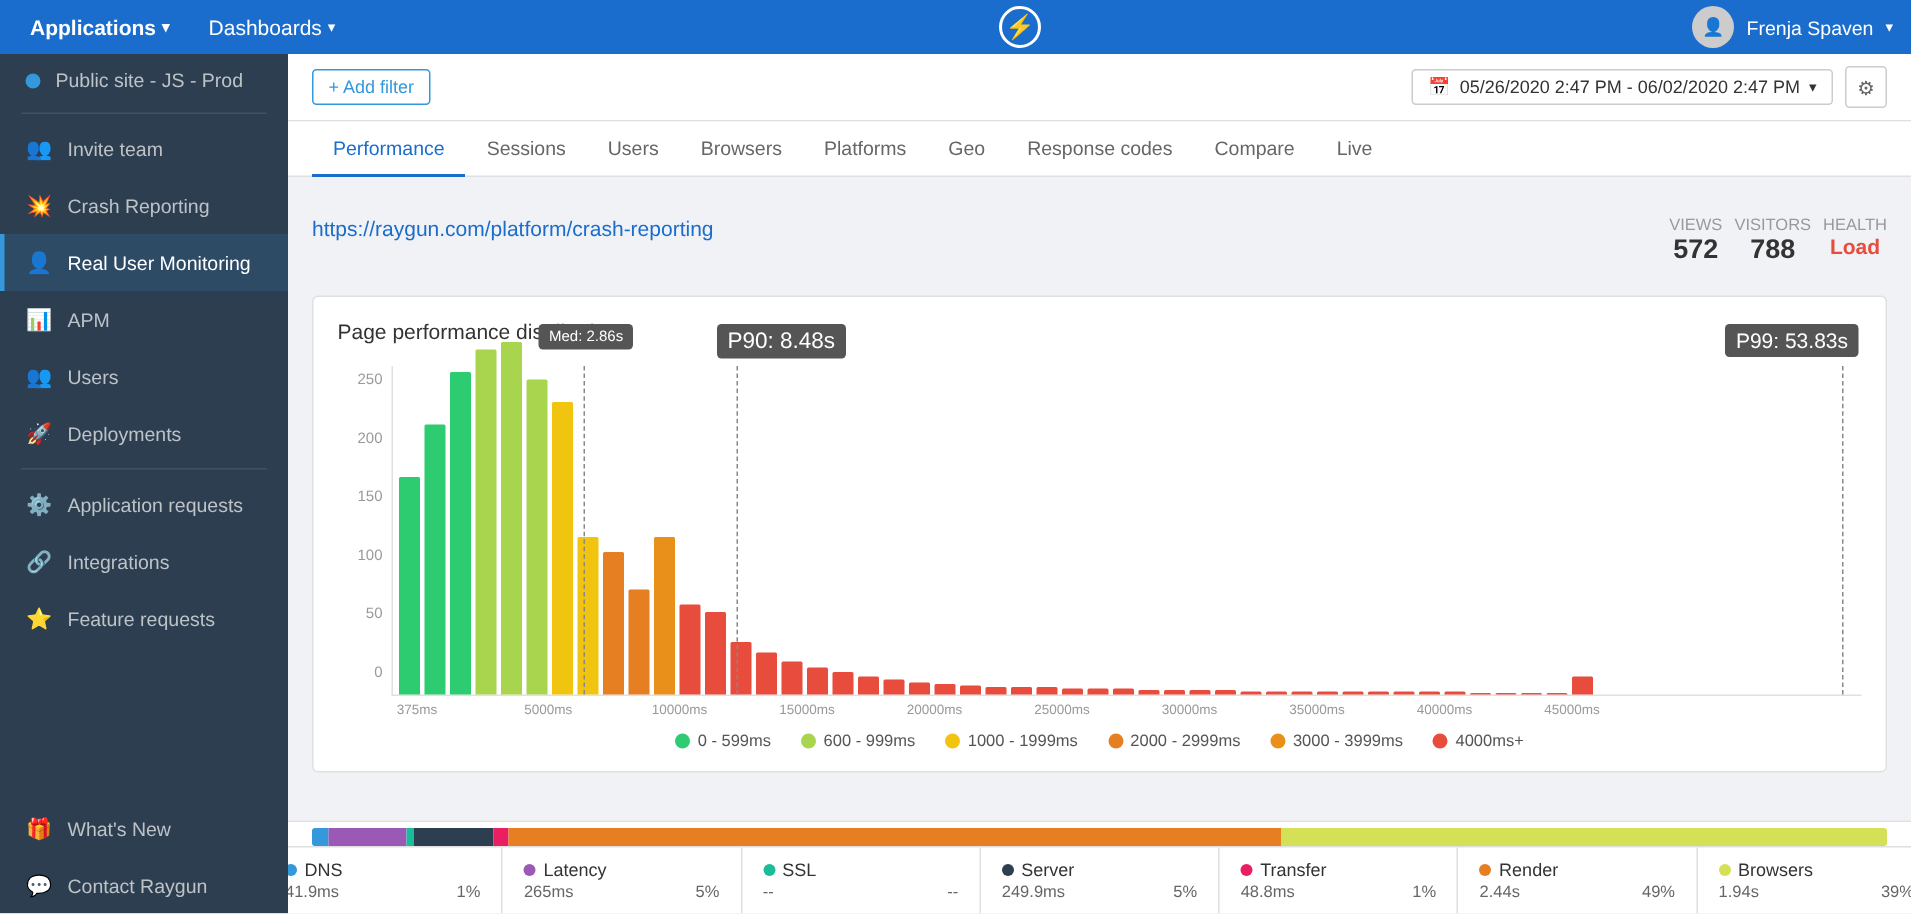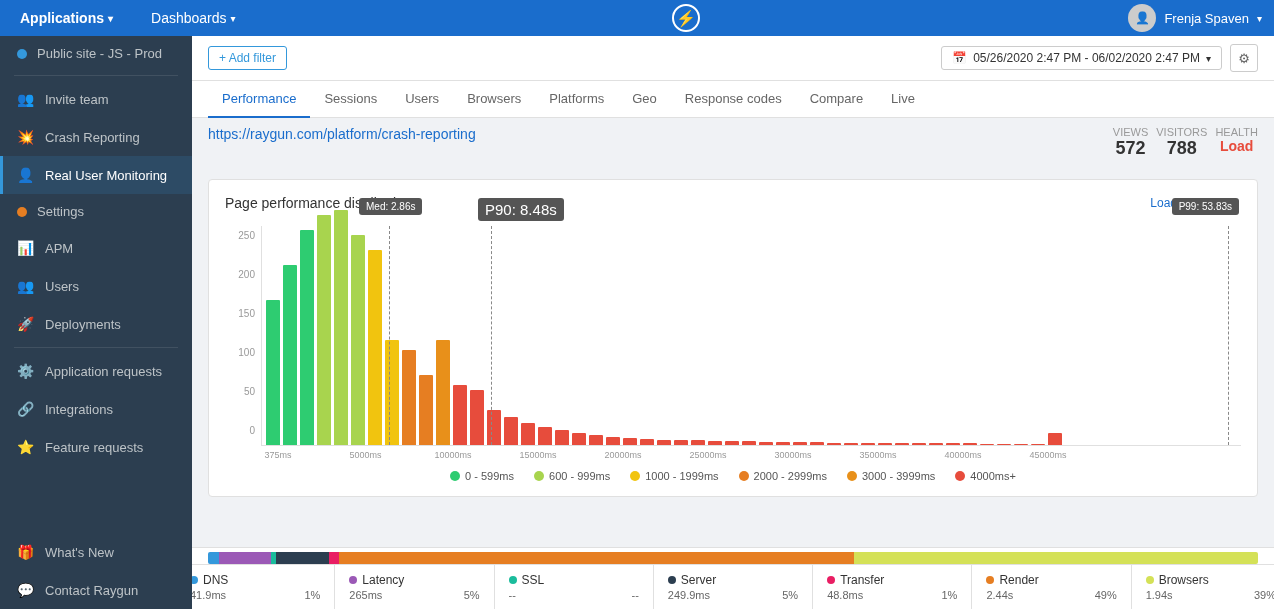--- a/index.html
+++ b/index.html
@@ -7,21 +7,21 @@
 
     
     .top-nav {
       background: #1a6dcc;
       height: 36px;
       display: flex;
       align-items: center;
       padding: 0 12px;
       flex-shrink: 0;
     }
-    .top-nav-left { display: flex; align-items: center; gap: 22px; }
+    .top-nav-left { display: flex; align-items: center; gap: 10px; }
     .top-nav-app-btn {
       color: #fff;
       font-size: 14px;
       font-weight: 600;
       display: flex;
       align-items: center;
       gap: 4px;
       cursor: pointer;
       padding: 4px 8px;
       border-radius: 3px;
@@ -198,21 +198,21 @@
       cursor: pointer;
       border-bottom: 2px solid transparent;
       margin-bottom: -1px;
     }
     .tab-item.active { color: #1a6dcc; border-bottom: 2px solid #1a6dcc; font-weight: 500; }
 
     
     .page-content {
       flex: 1;
       overflow-y: auto;
-      padding: 0 16px;
+      padding: 18px 16px;
     }
 
     
     .url-header {
       display: flex;
       align-items: flex-start;
       justify-content: space-between;
       margin-bottom: 12px;
       padding: 8px 0;
     }
@@ -390,24 +390,20 @@
       <div class="sidebar-icon">👥</div>
       <span>Invite team</span>
     </div>
     <div class="sidebar-item">
       <div class="sidebar-icon">💥</div>
       <span>Crash Reporting</span>
     </div>
     <div class="sidebar-item active">
       <div class="sidebar-icon">👤</div>
       <span>Real User Monitoring</span>
-    </div>
-    <div class="sidebar-item">
-      <div class="sidebar-dot-orange"></div>
-      <span>Settings</span>
     </div>
     <div class="sidebar-item">
       <div class="sidebar-icon">📊</div>
       <span>APM</span>
     </div>
     <div class="sidebar-item">
       <div class="sidebar-icon">👥</div>
       <span>Users</span>
     </div>
     <div class="sidebar-item">
@@ -577,21 +573,21 @@
                   <div style="width: 14px; height: 1px; background: rgb(231, 76, 60); flex-shrink: 0; border-radius: 1px 1px 0px 0px; margin: 0px 1.5px; position: relative;"></div>
                   <div style="width: 14px; height: 1px; background: rgb(231, 76, 60); flex-shrink: 0; border-radius: 1px 1px 0px 0px; margin: 0px 1.5px; position: relative;"></div>
                   <div style="width: 14px; height: 1px; background: rgb(231, 76, 60); flex-shrink: 0; border-radius: 1px 1px 0px 0px; margin: 0px 1.5px; position: relative;"></div>
                   <div style="width: 14px; height: 1px; background: rgb(231, 76, 60); flex-shrink: 0; border-radius: 1px 1px 0px 0px; margin: 0px 1.5px; position: relative;"></div>
                   <div style="width: 14px; height: 12px; background: rgb(231, 76, 60); flex-shrink: 0; border-radius: 1px 1px 0px 0px; margin: 0px 1.5px; position: relative;"></div>
                   <div style="position: absolute; left: 127px; top: 0px; bottom: 0px; border-left: 1px dashed rgb(136, 136, 136); pointer-events: none; z-index: 2;"></div>
                   <div style="position: absolute; left: 97px; top: -28px; background: rgb(85, 85, 85); color: rgb(255, 255, 255); font-size: 10px; padding: 3px 7px; border-radius: 3px; white-space: nowrap; z-index: 3;">Med: 2.86s</div>
                   <div style="position: absolute; left: 229px; top: 0px; bottom: 0px; border-left: 1px dashed rgb(136, 136, 136); pointer-events: none; z-index: 2;"></div>
                   <div style="position: absolute; left: 216px; top: -28px; background: rgb(85, 85, 85); color: rgb(255, 255, 255); font-size: 15px; padding: 3px 7px; border-radius: 3px; white-space: nowrap; z-index: 3;">P90: 8.48s</div>
                   <div style="position: absolute; right: 12px; top: 0px; bottom: 0px; border-left: 1px dashed rgb(136, 136, 136); pointer-events: none; z-index: 2;"></div>
-                  <div style="position: absolute; right: 2px; top: -28px; background: rgb(85, 85, 85); color: rgb(255, 255, 255); font-size: 10px; padding: 3px 7px; border-radius: 3px; white-space: nowrap; z-index: 3;">P99: 53.83s</div>
+                  <div style="position: absolute; right: 2px; top: -28px; background: rgb(85, 85, 85); color: rgb(255, 255, 255); font-size: 14px; padding: 3px 7px; border-radius: 3px; white-space: nowrap; z-index: 3;">P99: 53.83s</div>
                 </div>
 
               <div id="x-labels" style="display:flex; padding:4px 2px 0; font-size:9px; color:#999;">
               <span style="width: 14px; font-size: 9px; color: rgb(153, 153, 153); text-align: center; margin: 0px 1.5px; flex-shrink: 0; overflow: visible; white-space: nowrap;">375ms</span>
                   <span style="width: 14px; font-size: 9px; color: rgb(153, 153, 153); text-align: center; margin: 0px 1.5px; flex-shrink: 0; overflow: visible; white-space: nowrap;"></span>
                   <span style="width: 14px; font-size: 9px; color: rgb(153, 153, 153); text-align: center; margin: 0px 1.5px; flex-shrink: 0; overflow: visible; white-space: nowrap;"></span>
                   <span style="width: 14px; font-size: 9px; color: rgb(153, 153, 153); text-align: center; margin: 0px 1.5px; flex-shrink: 0; overflow: visible; white-space: nowrap;"></span>
                   <span style="width: 14px; font-size: 9px; color: rgb(153, 153, 153); text-align: center; margin: 0px 1.5px; flex-shrink: 0; overflow: visible; white-space: nowrap;"></span>
                   <span style="width: 14px; font-size: 9px; color: rgb(153, 153, 153); text-align: center; margin: 0px 1.5px; flex-shrink: 0; overflow: visible; white-space: nowrap;">5000ms</span>
                   <span style="width: 14px; font-size: 9px; color: rgb(153, 153, 153); text-align: center; margin: 0px 1.5px; flex-shrink: 0; overflow: visible; white-space: nowrap;"></span>

